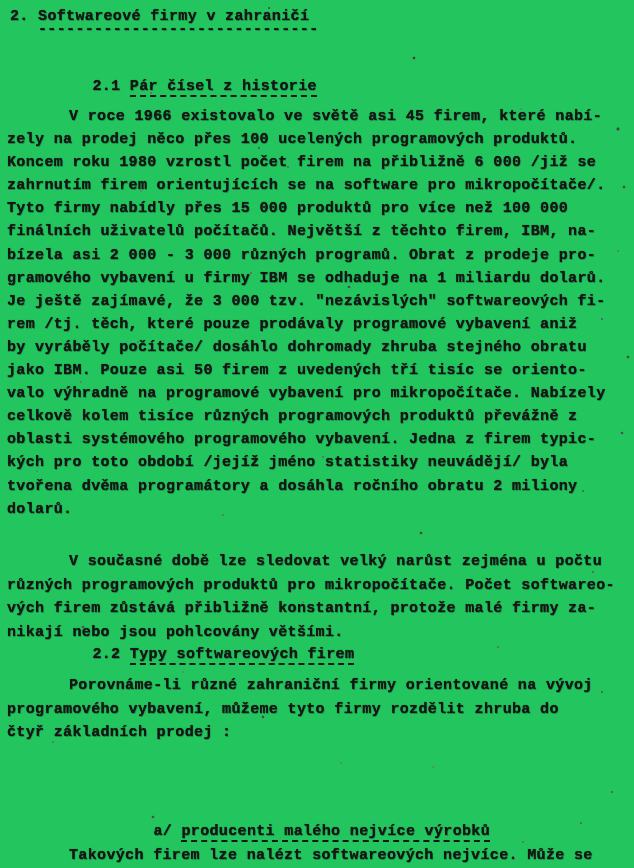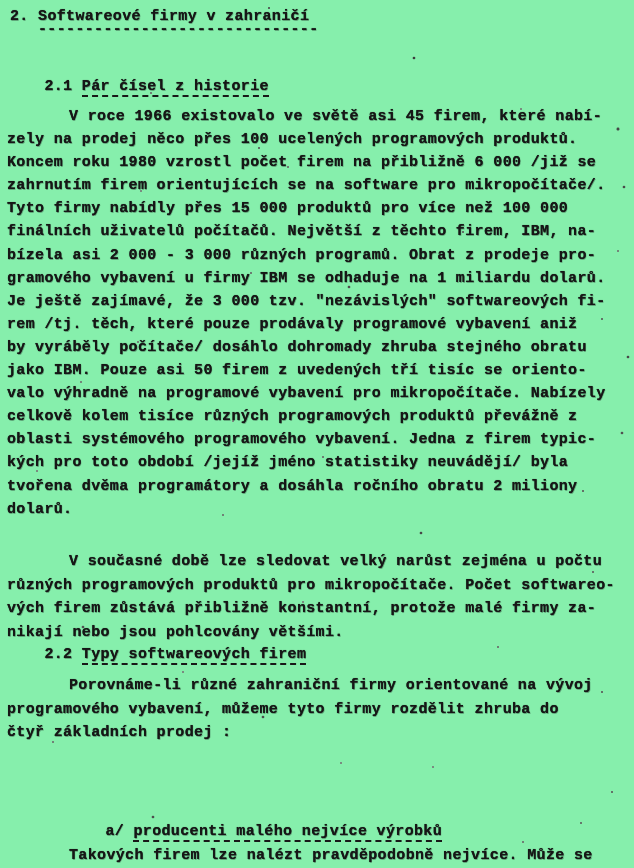--- a/index.html
+++ b/index.html
@@ -13,21 +13,21 @@
     font-weight:700;
     font-size:15px;
     letter-spacing:0.35px;
     color:#161616;
     text-shadow:0 0 0.7px rgba(10,10,10,0.85), 0.6px 0.5px 0 rgba(25,25,25,0.30);
   }
   .abs { position:absolute; white-space:pre; }
   .line { line-height:23.5px; white-space:pre; }
   .lh1 .line { line-height:23.1px; }
   .indent { padding-left:62px; }
-  .num { margin-right:9.35px; }
+  .num { margin-right:9.35px;margin-left:48px; }
   .u {
     border-bottom:2.6px dashed #181818;
     padding-bottom:0px;
     display:inline-block;
     line-height:16px;
   }
   .dashrow {
     line-height:14px;
     letter-spacing:0.35px;
   }
@@ -49,21 +49,21 @@
       122px 556px 0 0 #717171, 592px 571px 0 0 #5d5d5d, 302px 601px 0 0 #777,
       82px 626px 0 0.3px #525252, 497px 646px 0 0 #696969, 182px 671px 0 0 #777,
       601px 691px 0 0 #585858, 262px 716px 0 0.3px #4b4b4b, 52px 741px 0 0 #6d6d6d,
       432px 766px 0 0 #777, 611px 791px 0 0 #5b5b5b, 152px 816px 0 0.3px #4e4e4e,
       522px 841px 0 0 #6b6b6b, 340px 762px 0 0 #777, 580px 822px 0 0 #606060;
   }
 </style>
 </head>
 <body>
 
-<div class="page" style="background: #86efac; color: rgb(22, 22, 22);">
+<div class="page" style="background: #22c55e; color: rgb(22, 22, 22);">
 
   <div class="speckles"></div>
 
   <div class="abs" style="top:8px; left:10px;">2. Softwareové firmy v zahraničí</div>
 
   <div class="abs dashrow" style="top:23px; left:38px;">------------------------------</div>
 
   <div class="abs" style="top:61px; left:7px;">
     <span class="num">2.1</span><span class="u">Pár čísel z historie</span>
   </div>
@@ -75,15 +75,15 @@
   <div class="abs" style="top:629px; left:7px;">
     <span class="num">2.2</span><span class="u">Typy softwareových firem</span>
   </div>
 
   <div class="abs" style="top:674px; left:7px;"><div class="line indent">Porovnáme-li různé zahraniční firmy orientované na vývoj</div><div class="line">programového vybavení, můžeme tyto firmy rozdělit zhruba do</div><div class="line">čtyř základních prodej :</div></div>
 
   <div class="abs" style="top:806px; left:68px;">
     <span class="num">a/</span><span class="u">producenti malého nejvíce výrobků</span>
   </div>
 
-  <div class="abs" style="top:844px; left:7px;"><div class="line indent">Takových firem lze nalézt pravděpodobně nejvíce. Může se</div></div>
+  <div class="abs" style="top:844px; left:7px;"><div class="line indent">Takových firem lze nalézt softwareových nejvíce. Může se</div></div>
 
 </div>
 
 </body></html>

